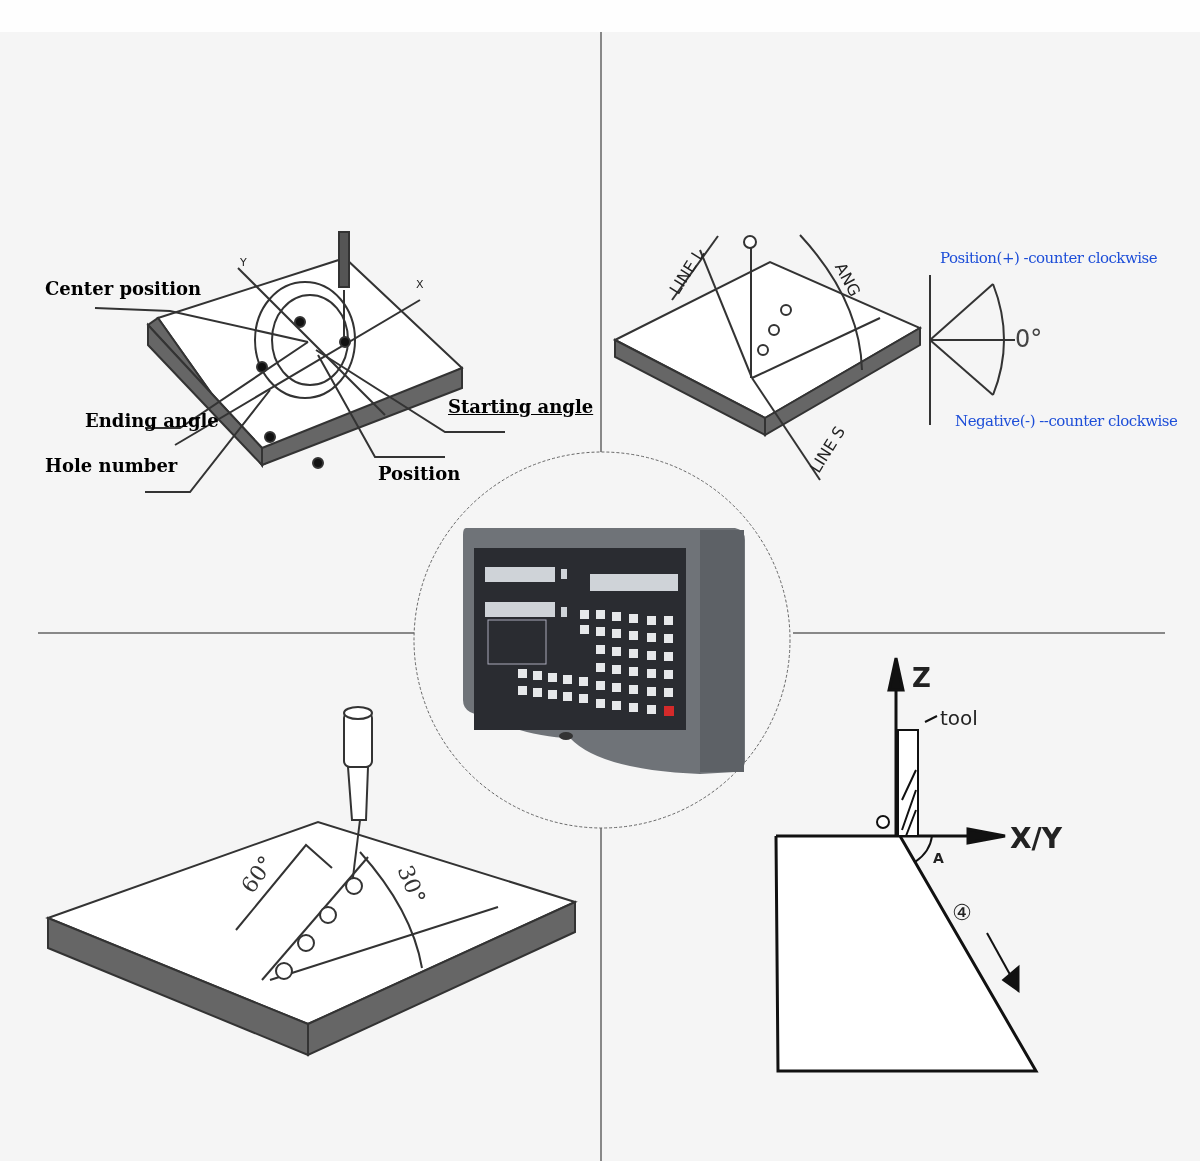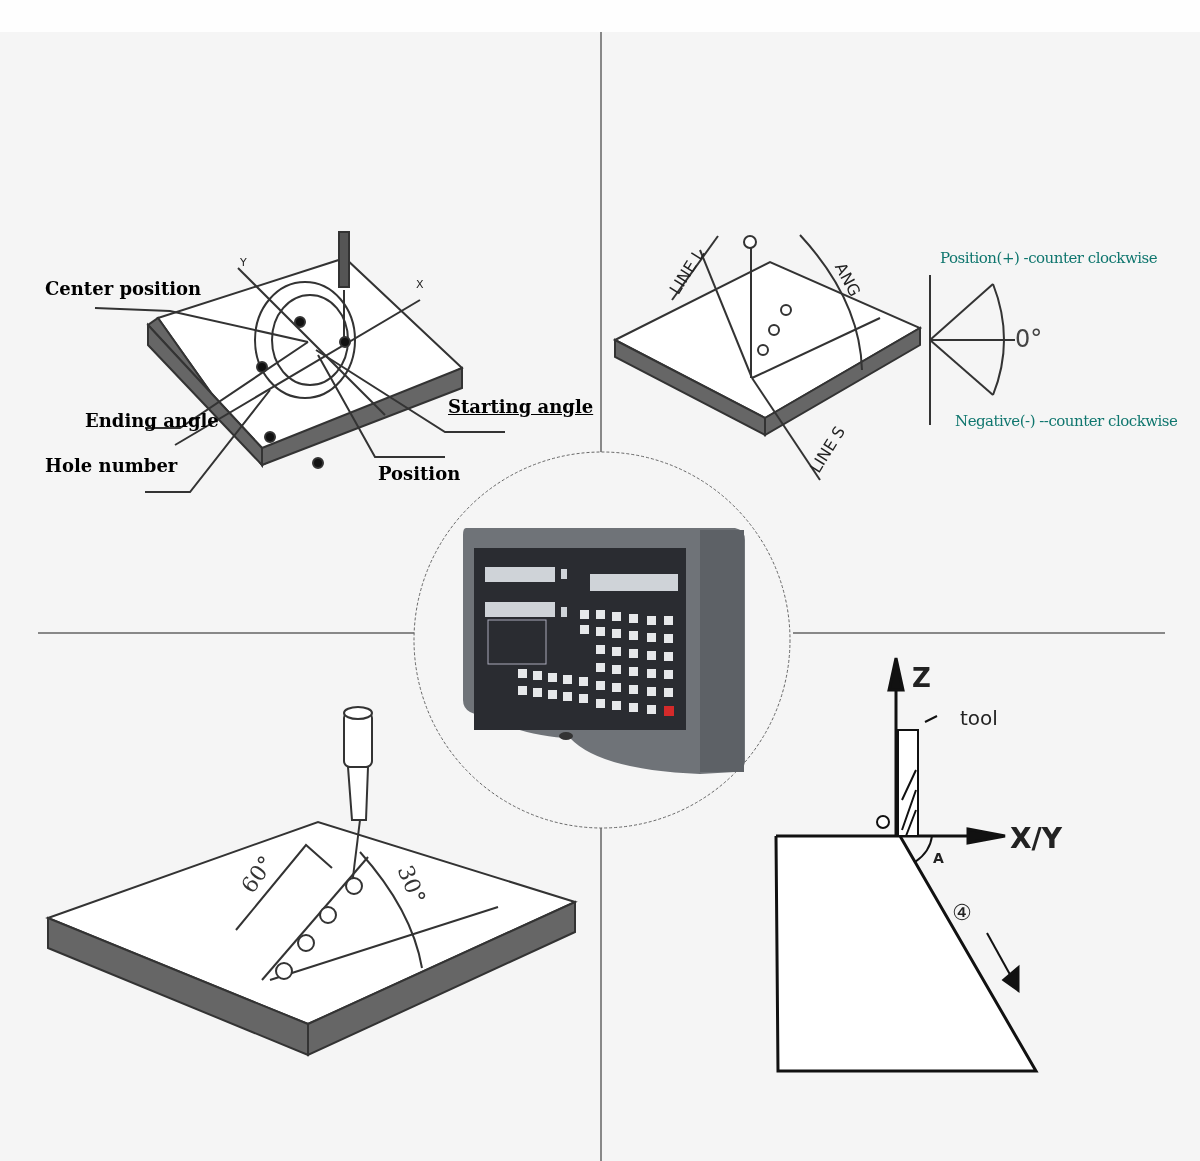--- a/index.html
+++ b/index.html
@@ -1,21 +1,21 @@
 <!DOCTYPE html>
 <html><head>
 <meta charset="utf-8">
 <style>
   html, body { margin:0; padding:0; }
   body { width:1200px; height:1161px; background:#fefefe; position:relative; overflow:hidden;
          font-family:"Liberation Serif", serif; color:#444; }
   .canvas { position:absolute; left:0; top:32px; width:1200px; height:1129px; background:#f5f5f5; }
   svg { position:absolute; left:0; top:0; }
   .lbl { position:absolute; font-family:"DejaVu Serif", serif; font-weight:bold; color:#000000; white-space:nowrap; }
-  .lbl-sm { position:absolute; font-family:"DejaVu Serif", serif; color:#0f766e; white-space:nowrap; font-size:15px; letter-spacing:-0.5px; }
+  .lbl-sm { position:absolute; font-family:"DejaVu Serif", serif; color:#1d4ed8; white-space:nowrap; font-size:15px; letter-spacing:-0.5px; }
   .sans { position:absolute; font-family:"DejaVu Sans", sans-serif; color:#222; white-space:nowrap; }
 </style>
 </head>
 <body>
 
 <div class="canvas"></div>
 
 <svg width="1200" height="1161" viewBox="0 0 1200 1161">
 
   <line x1="601" y1="32" x2="601" y2="472" stroke="#888" stroke-width="2"></line>
@@ -179,16 +179,16 @@
 <div class="sans" style="left:830px;top:270px;font-size:16px;transform:rotate(62deg);">ANG</div>
 <div class="sans" style="left:802px;top:440px;font-size:16px;transform:rotate(-58deg);">LINE S</div>
 <div class="sans" style="left:1015px;top:325px;font-size:24px;color:#444;">0°</div>
 <div class="lbl-sm" style="left:940px;top:249px;">Position(+) -counter clockwise</div>
 <div class="lbl-sm" style="left:940px;top:412px;margin-left:15px;">Negative(-) --counter clockwise</div>
 
 <div class="lbl" style="left:238px;top:862px;font-size:22px;font-weight:normal;color:#333;transform:rotate(-55deg);">60°</div>
 <div class="lbl" style="left:392px;top:872px;font-size:22px;font-weight:normal;color:#333;transform:rotate(68deg);">30°</div>
 
 <div class="sans" style="left:912px;top:663px;font-size:26px;font-weight:bold;">Z</div>
-<div class="sans" style="left:940px;top:706px;font-size:20px;margin-left:20px;">tool</div>
+<div class="sans" style="left:940px;top:706px;font-size:20px;">tool</div>
 <div class="sans" style="left:1010px;top:822px;font-size:28px;font-weight:bold;">X/Y</div>
 <div class="sans" style="left:933px;top:850px;font-size:14px;font-weight:bold;">A</div>
 <div class="sans" style="left:952px;top:900px;font-size:22px;">④</div>
 
 </body></html>

